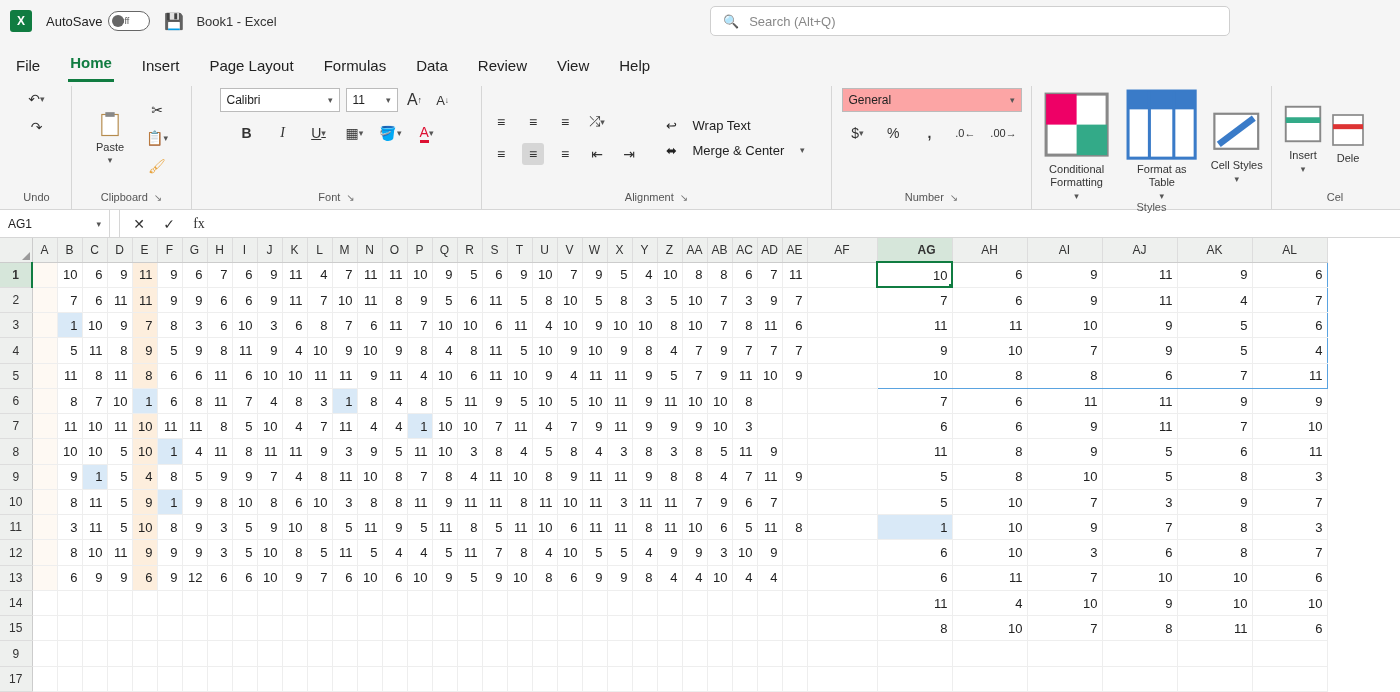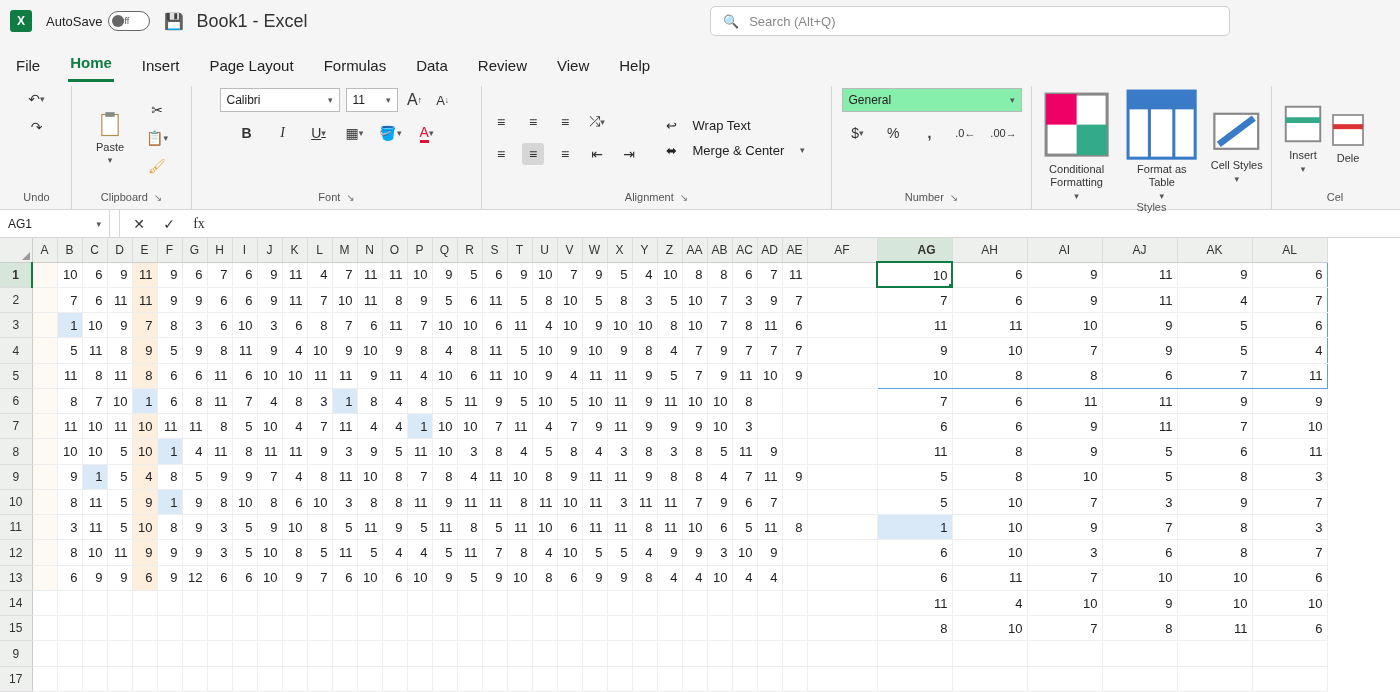--- a/index.html
+++ b/index.html
@@ -7,21 +7,21 @@
   body { font-size: 13px; color: #222; }
 
   
   .titlebar { height: 42px; background: #f5f5f5; display: flex; align-items: center; padding: 0 10px; gap: 14px; }
   .excel-icon { width: 22px; height: 22px; background: #107c41; color: #fff; display: flex; align-items: center; justify-content: center; font-size: 11px; font-weight: bold; border-radius: 3px; position: relative; }
   .excel-icon::before { content:"X"; font-weight: bold; font-size: 12px; }
   .autosave { display: flex; align-items: center; gap: 6px; font-size: 13px; }
   .toggle { width: 42px; height: 20px; border: 1px solid #666; border-radius: 10px; display: flex; align-items: center; justify-content: flex-end; padding: 0 20px 0 2px; font-size: 9px; color: #555; position: relative; background: #fff; }
   .toggle::before { content:""; width: 12px; height: 12px; background: #666; border-radius: 50%; position: absolute; left: 3px; top: 3px; }
   .save-icon { width: 18px; height: 18px; color: #8f4bbf; font-size: 16px; }
-  .doc-title { font-size: 18px; color: #333; }
+  .doc-title { font-size: 13px; color: #333; }
   .search-box { margin-left: auto; margin-right: 160px; width: 520px; height: 30px; border: 1px solid #cfcfcf; border-radius: 5px; background: #fff; display: flex; align-items: center; padding: 0 12px; color: #888; gap: 10px; }
 
   
   .tabs { height: 40px; background: #f5f5f5; display: flex; align-items: flex-end; padding: 0 14px; gap: 26px; font-size: 15px; }
   .tab { padding: 6px 2px 8px 2px; cursor: pointer; color: #222; }
   .tab.active { font-weight: 600; border-bottom: 3px solid #107c41; color: #107c41; }
 
   
   .ribbon { height: 128px; background: #f5f5f5; border-bottom: 1px solid #d6d6d6; display: flex; align-items: stretch; padding: 4px 2px 0 2px; }
   .group { border-right: 1px solid #d6d6d6; display: flex; flex-direction: column; padding: 2px 8px 2px 8px; position: relative; }
@@ -34,21 +34,21 @@
   .row { display:flex; align-items:center; gap:6px; }
 
   .font-name { width:120px; height:24px; border:1px solid #bbb; background:#fff; display:flex; align-items:center; padding:0 6px; font-size:12px; justify-content:space-between; }
   .font-size { width:52px; height:24px; border:1px solid #bbb; background:#fff; display:flex; align-items:center; padding:0 6px; font-size:12px; justify-content:space-between; }
   .caret { font-size:9px; color:#555; }
 
   .big-btn { display:flex; flex-direction:column; align-items:center; gap:2px; width:60px; font-size:11px; color:#333; cursor:pointer; }
   .big-btn svg { width:28px; height:28px; }
   .med-btn { display:flex; flex-direction:column; align-items:center; gap:2px; width:78px; font-size:11px; color:#333; cursor:pointer; text-align:center; line-height:1.15; }
 
-  .num-fmt { width:180px; height:24px; border:1px solid #bbb; background:#86efac; display:flex; align-items:center; padding:0 6px; font-size:12px; justify-content:space-between; }
+  .num-fmt { width:180px; height:24px; border:1px solid #bbb; background:#fca5a5; display:flex; align-items:center; padding:0 6px; font-size:12px; justify-content:space-between; }
 
   
   .fbar { height: 28px; background:#fff; border-bottom: 1px solid #d6d6d6; display:flex; align-items:center;text-align:center; }
   .namebox { width:110px; height:100%; border-right:1px solid #d6d6d6; display:flex; align-items:center; padding:0 8px; font-size:12px; justify-content:space-between; }
   .fbar-ctrls { display:flex; align-items:center; gap:8px; padding:0 8px; color:#777; font-size:14px; }
   .fx { font-family: "Times New Roman", serif; }
   .formula-input { flex:1; padding:0 10px; font-size:13px; color:#222; }
 
   
   .grid { display:flex; height: calc(692px - 42px - 40px - 128px - 28px); overflow:hidden; background:#fff;}

